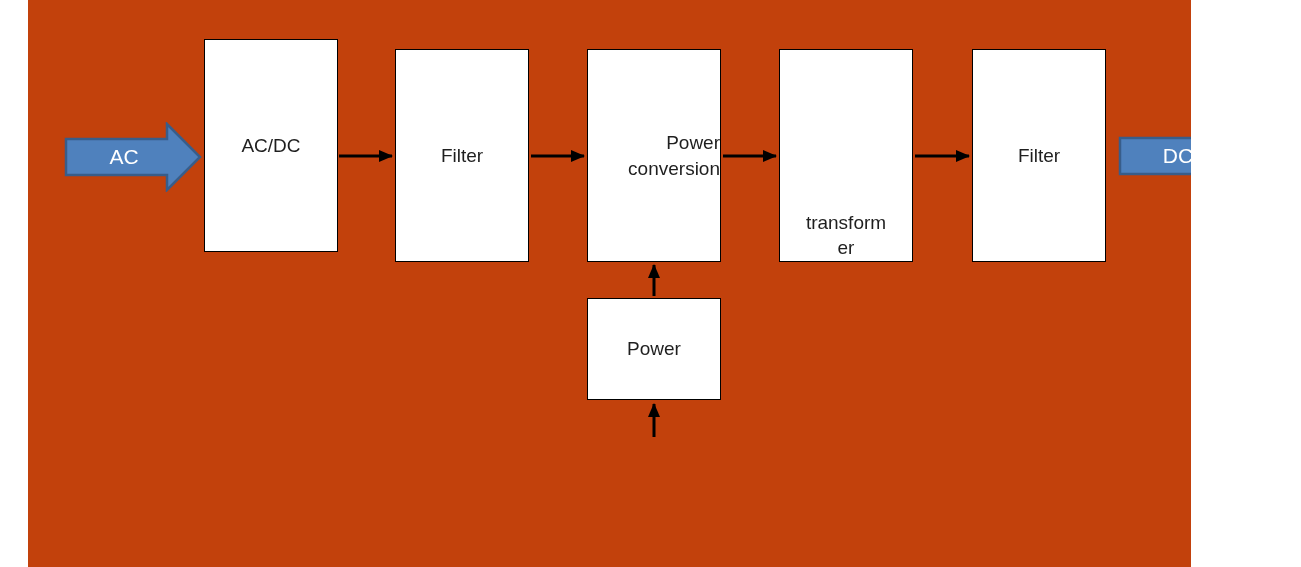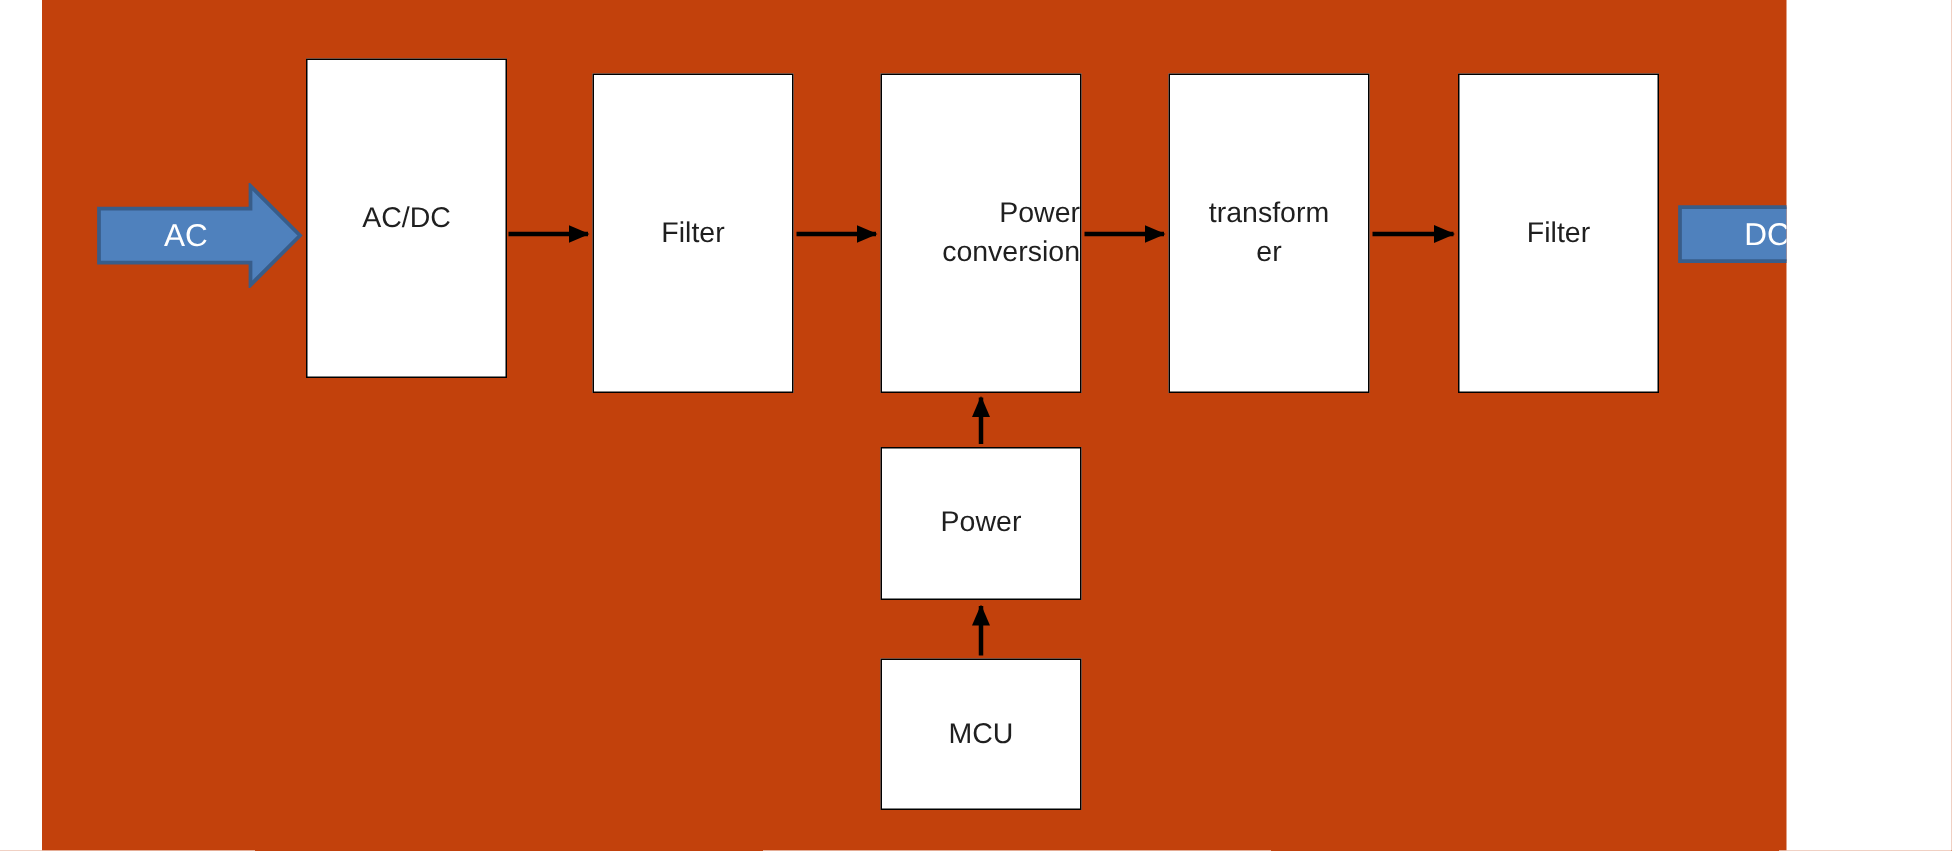--- a/index.html
+++ b/index.html
@@ -42,21 +42,21 @@
     justify-content: center;
     text-align: center;
     color: var(--box-text);
     font-size: 19px;
     line-height: 1.35;
     white-space: pre-line;
   }
   .box-acdc    { left: 176px; top: 39px;  width: 134px; height: 213px; }
   .box-filter1 { left: 367px; top: 49px;  width: 134px; height: 213px; }
   .box-powconv { left: 559px; top: 49px;  width: 134px; height: 213px; text-align: right; }
-  .box-transf  { left: 751px; top: 49px;  width: 134px; height: 213px; }
+  .box-transf  { left: 751px; top: 49px;  width: 134px; height: 213px; align-items: flex-end; }
   .box-filter2 { left: 944px; top: 49px;  width: 134px; height: 213px; }
   .box-driver  { left: 559px; top: 298px; width: 134px; height: 102px; }
   .box-mcu     { left: 559px; top: 439px; width: 134px; height: 101px; }
   .block-arrow { position: absolute; }
   .block-arrow-ac { left: 36px;   top: 122px; }
   .block-arrow-dc { left: 1090px; top: 121px; }
   .block-arrow-shape {
     fill: var(--arrow-fill);
     stroke: var(--arrow-border);
     stroke-width: 2.5;
@@ -105,22 +105,19 @@
     <span>transform
 er</span>
   </div>
   <div class="box box-filter2">
     <span>Filter</span>
   </div>
 
   <div class="box box-driver">
     <span>Power</span>
   </div>
-  <div class="box box-mcu">
-    <span>MCU</span>
-  </div>
 
   <svg class="block-arrow block-arrow-dc" width="139" height="70" viewBox="0 0 139 70" xmlns="http://www.w3.org/2000/svg">
     <polygon class="block-arrow-shape" points="2,17 103,17 103,2 136,35 103,68 103,53 2,53"></polygon>
     <text class="block-arrow-label" x="60" y="42">DC</text>
   </svg>
 
 </div>
 
 </body></html>

